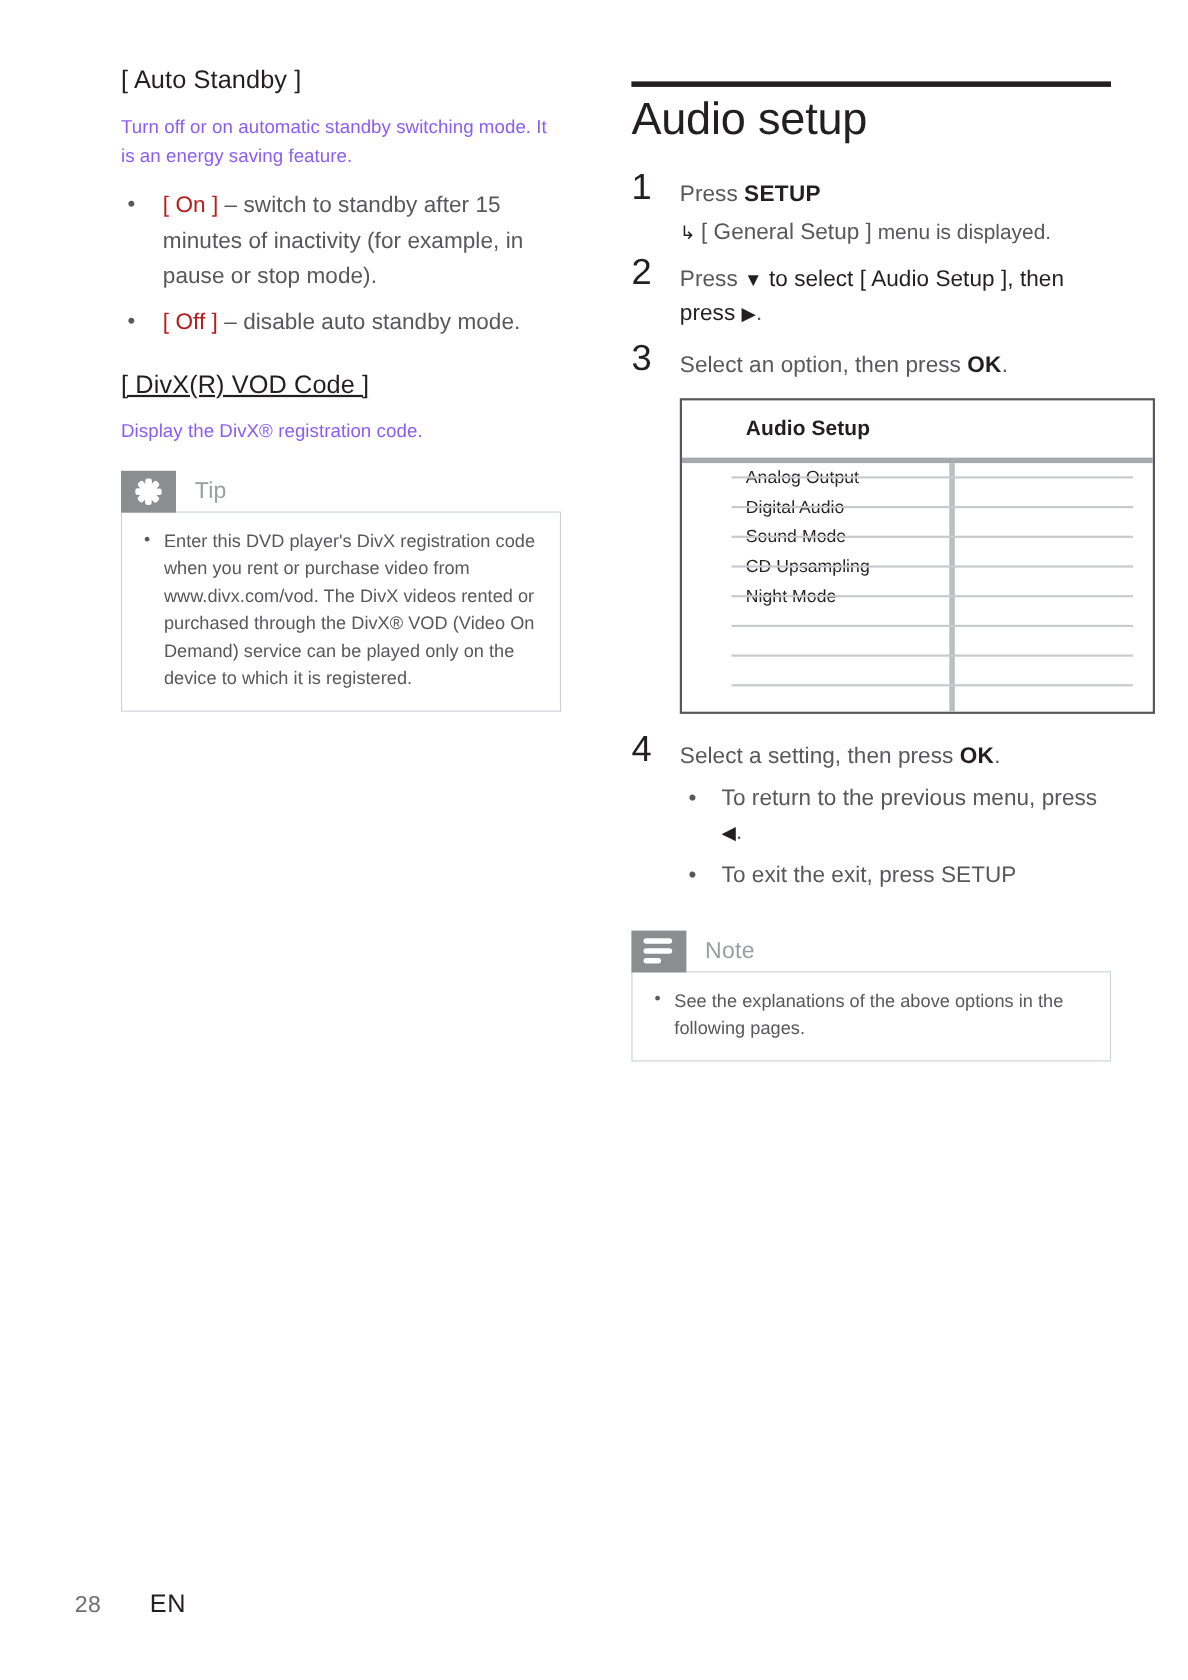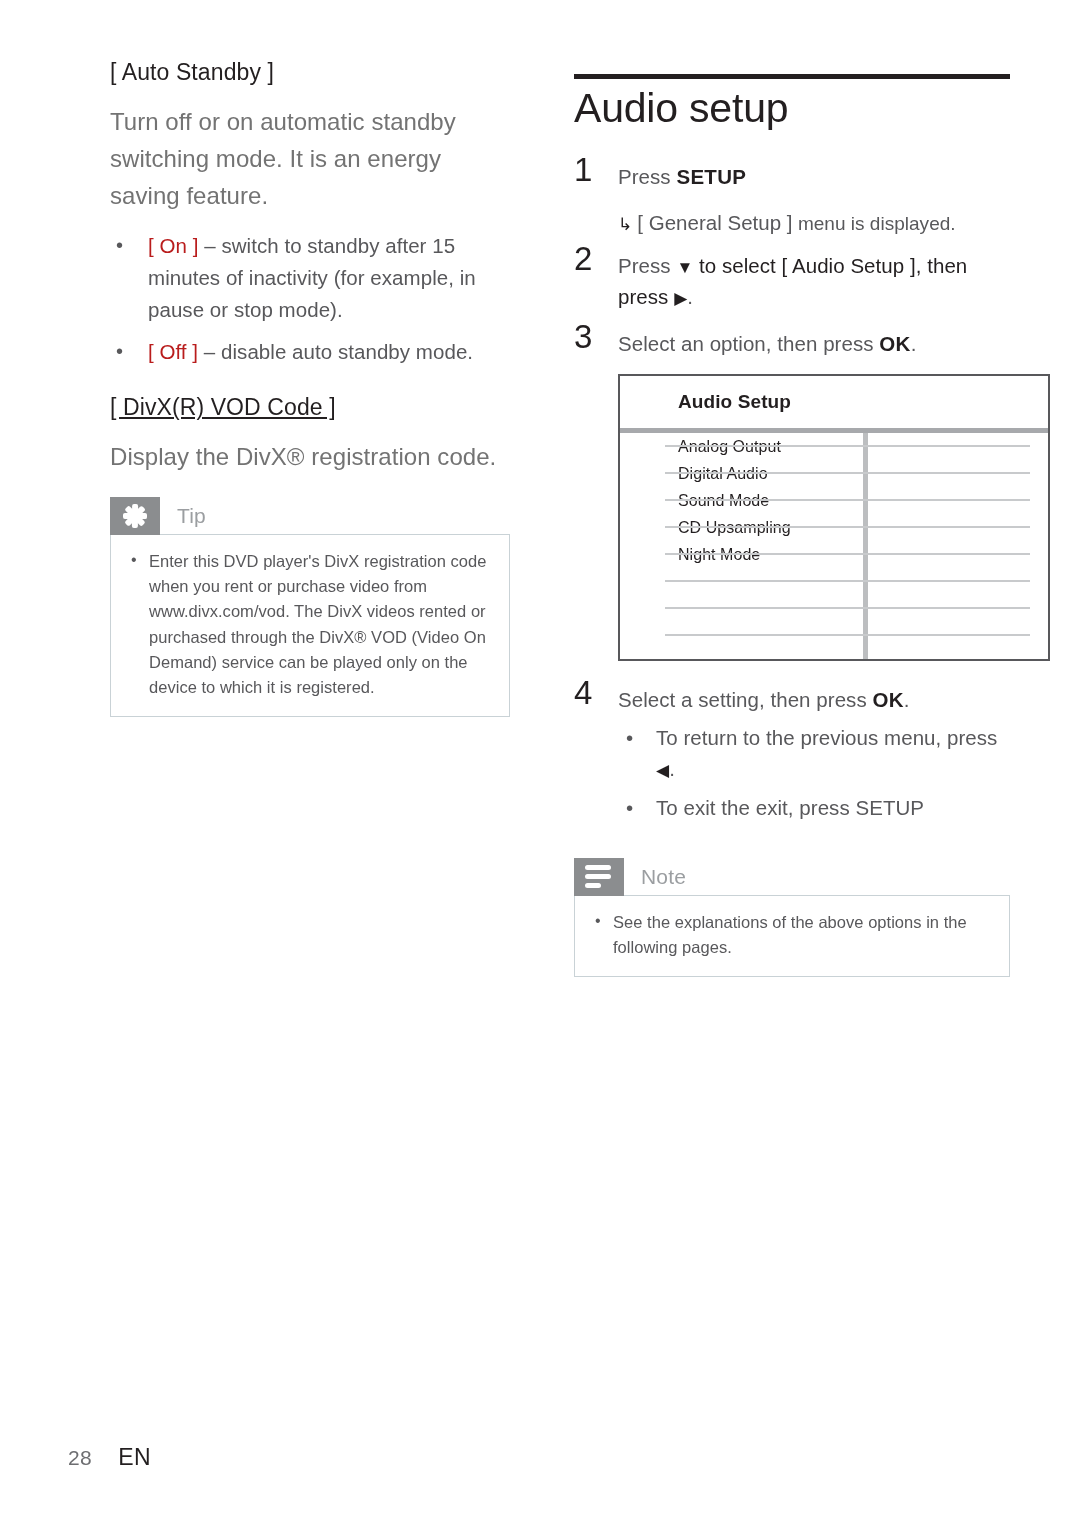--- a/index.html
+++ b/index.html
@@ -42,23 +42,23 @@
   .sub-head {
     font-family: "Liberation Sans", sans-serif;
     font-size: 23px;
     font-weight: 400;
     color: #231f20;
     letter-spacing: 0.1px;
     margin: 0 0 16px 0;
     line-height: 1.25;
   }
   .body-par {
-    font-size: 24px;
+    font-size: 17px;
     font-weight: 400;
-    color: #737373;
+    color: #8b5cf6;
     line-height: 1.55;
     margin: 0 0 16px 0;
     letter-spacing: 0.05px;
   }
   .bullet-list {
     list-style: none;
     margin: 0 0 18px 0;
     padding: 0;
   }
   .bullet-list li {
@@ -226,21 +226,21 @@
     font-weight: 700;
     letter-spacing: 0.3px;
   }
   .step-text .brk {
     color: #231f20;
   }
   .sub-note {
     font-size: 19px;
     color: #58585b;
     line-height: 1.45;
-    margin-top: 15px;
+    margin-top: 3px;
     letter-spacing: 0.02px;
   }
   .sub-note .arrowc {
     color: #231f20;
     font-size: 17px;
     margin-right: 5px;
   }
   .glyph {
     color: #231f20;
     font-size: 17px;
@@ -338,20 +338,21 @@
     height: 27px;
   }
 
   
   .footer {
     position: absolute;
     left: 68px;
     top: 1444px;
     display: flex;
     align-items: baseline;
+    gap: 18px;
   }
   .footer-page {
     font-size: 21px;
     color: #6d6e71;
     letter-spacing: 0.4px;
   }
   .footer-lang {
     font-size: 23px;
     color: #231f20;
     margin-left: 26px;

